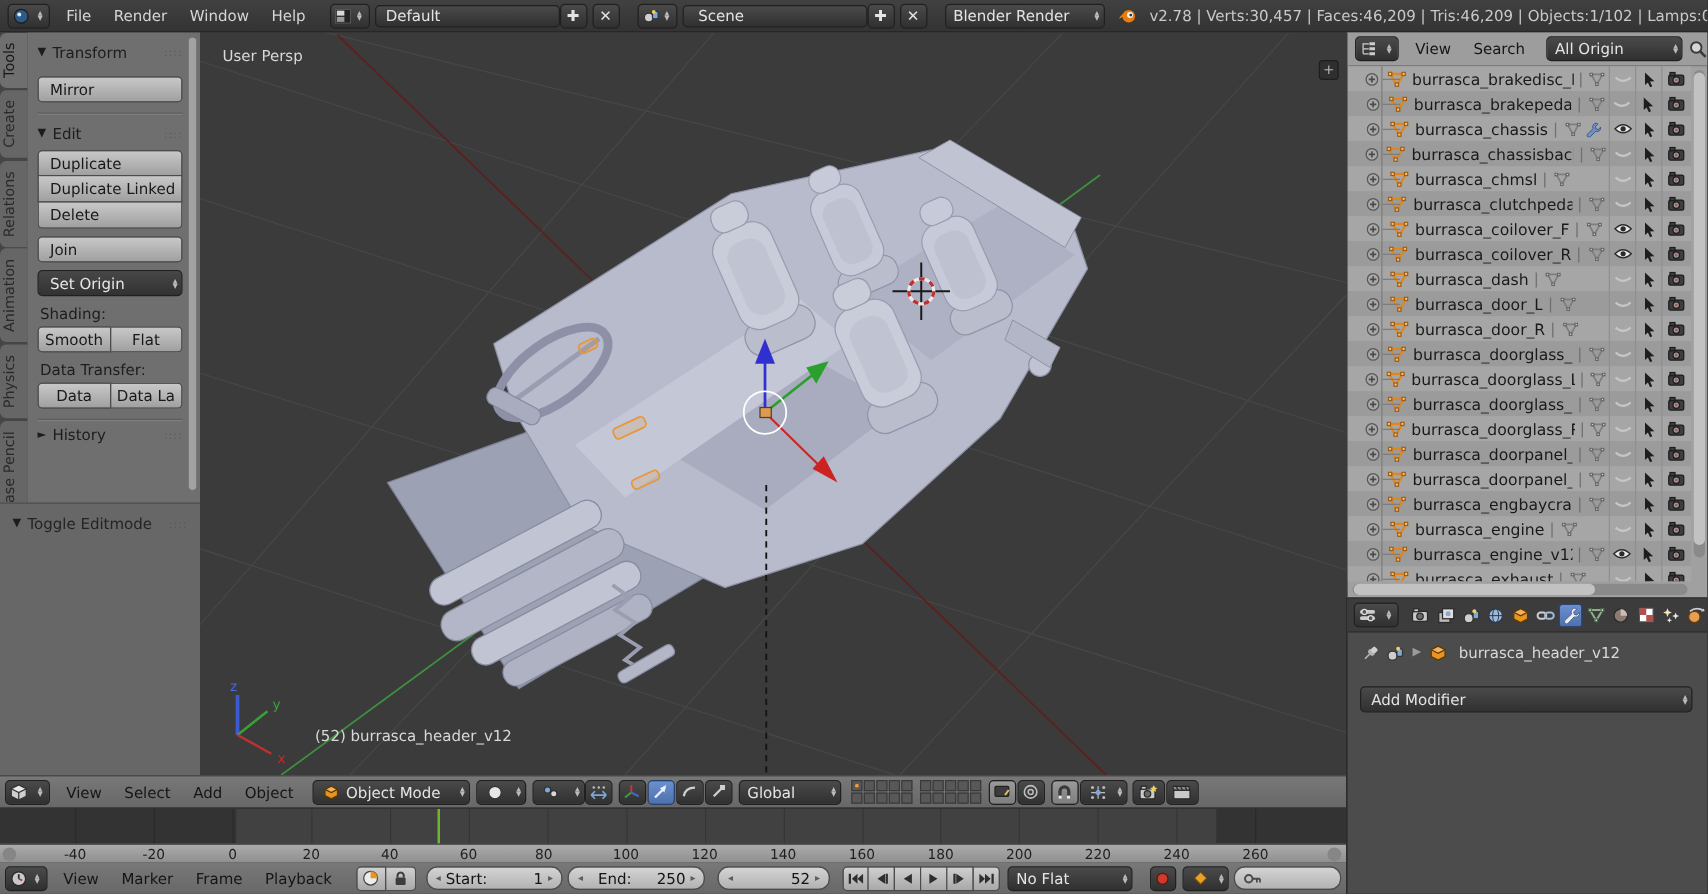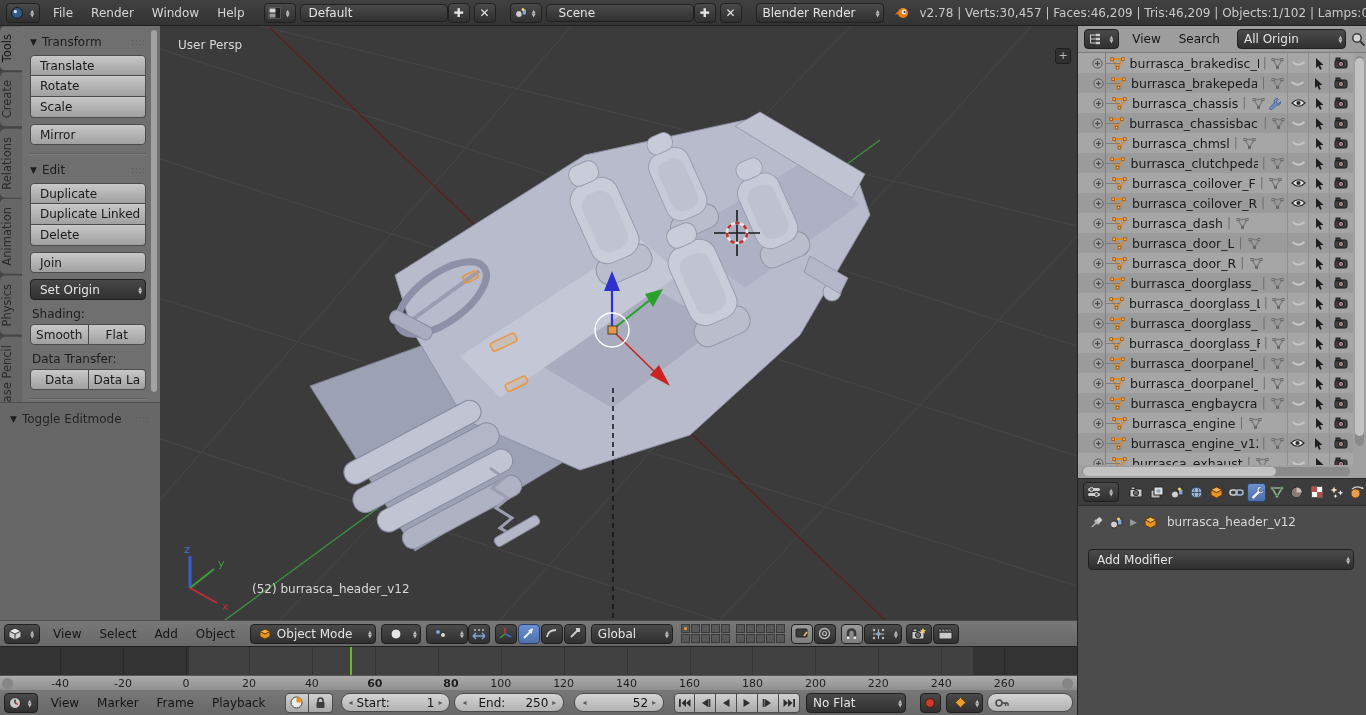--- a/index.html
+++ b/index.html
@@ -313,25 +313,20 @@
           <div class="ttab">Animation</div>
           <div class="ttab">Physics</div>
           <div class="ttab">Grease Pencil</div>
         </div>
       <div id="shelf">
         <div class="pheader">
             <span class="tri">▼</span>
             <span>Transform</span>
             <span class="dots">::::</span>
           </div>
-        <div class="stack" id="transform-buttons">
-            <div class="shelf-btn">Translate</div>
-            <div class="shelf-btn">Rotate</div>
-            <div class="shelf-btn">Scale</div>
-          </div>
         <div style="height:6px"></div>
         <div class="shelf-btn single">Mirror</div>
         <div class="shelf-sep"></div>
         <div class="pheader">
             <span class="tri">▼</span>
             <span>Edit</span>
             <span class="dots">::::</span>
           </div>
         <div class="stack" id="edit-buttons">
             <div class="shelf-btn">Duplicate</div>
@@ -560,22 +555,22 @@
     </div>
     <div id="tl-ruler">
       <div class="ruler-cap" style="left:2px"></div>
       <div class="ruler-cap" style="right:4px"></div>
       <div id="tl-ticks">
           <div class="tick-label" style="left: 60.12px;">-40</div>
           <div class="tick-label" style="left: 123.06px;">-20</div>
           <div class="tick-label" style="left: 186px;">0</div>
           <div class="tick-label" style="left: 248.94px;">20</div>
           <div class="tick-label" style="left: 311.88px;">40</div>
-          <div class="tick-label" style="left: 374.82px; font-weight: bold;">60</div>
-          <div class="tick-label" style="left: 451px; font-weight: bold;">80</div>
+          <div class="tick-label" style="left: 374.82px;">60</div>
+          <div class="tick-label" style="left: 435px;">80</div>
           <div class="tick-label" style="left: 500.7px;">100</div>
           <div class="tick-label" style="left: 563.64px;">120</div>
           <div class="tick-label" style="left: 626.58px;">140</div>
           <div class="tick-label" style="left: 689.52px;">160</div>
           <div class="tick-label" style="left: 752.46px;">180</div>
           <div class="tick-label" style="left: 815.4px;">200</div>
           <div class="tick-label" style="left: 878.34px;">220</div>
           <div class="tick-label" style="left: 941.28px;">240</div>
           <div class="tick-label" style="left: 1004.22px;">260</div>
         </div>

